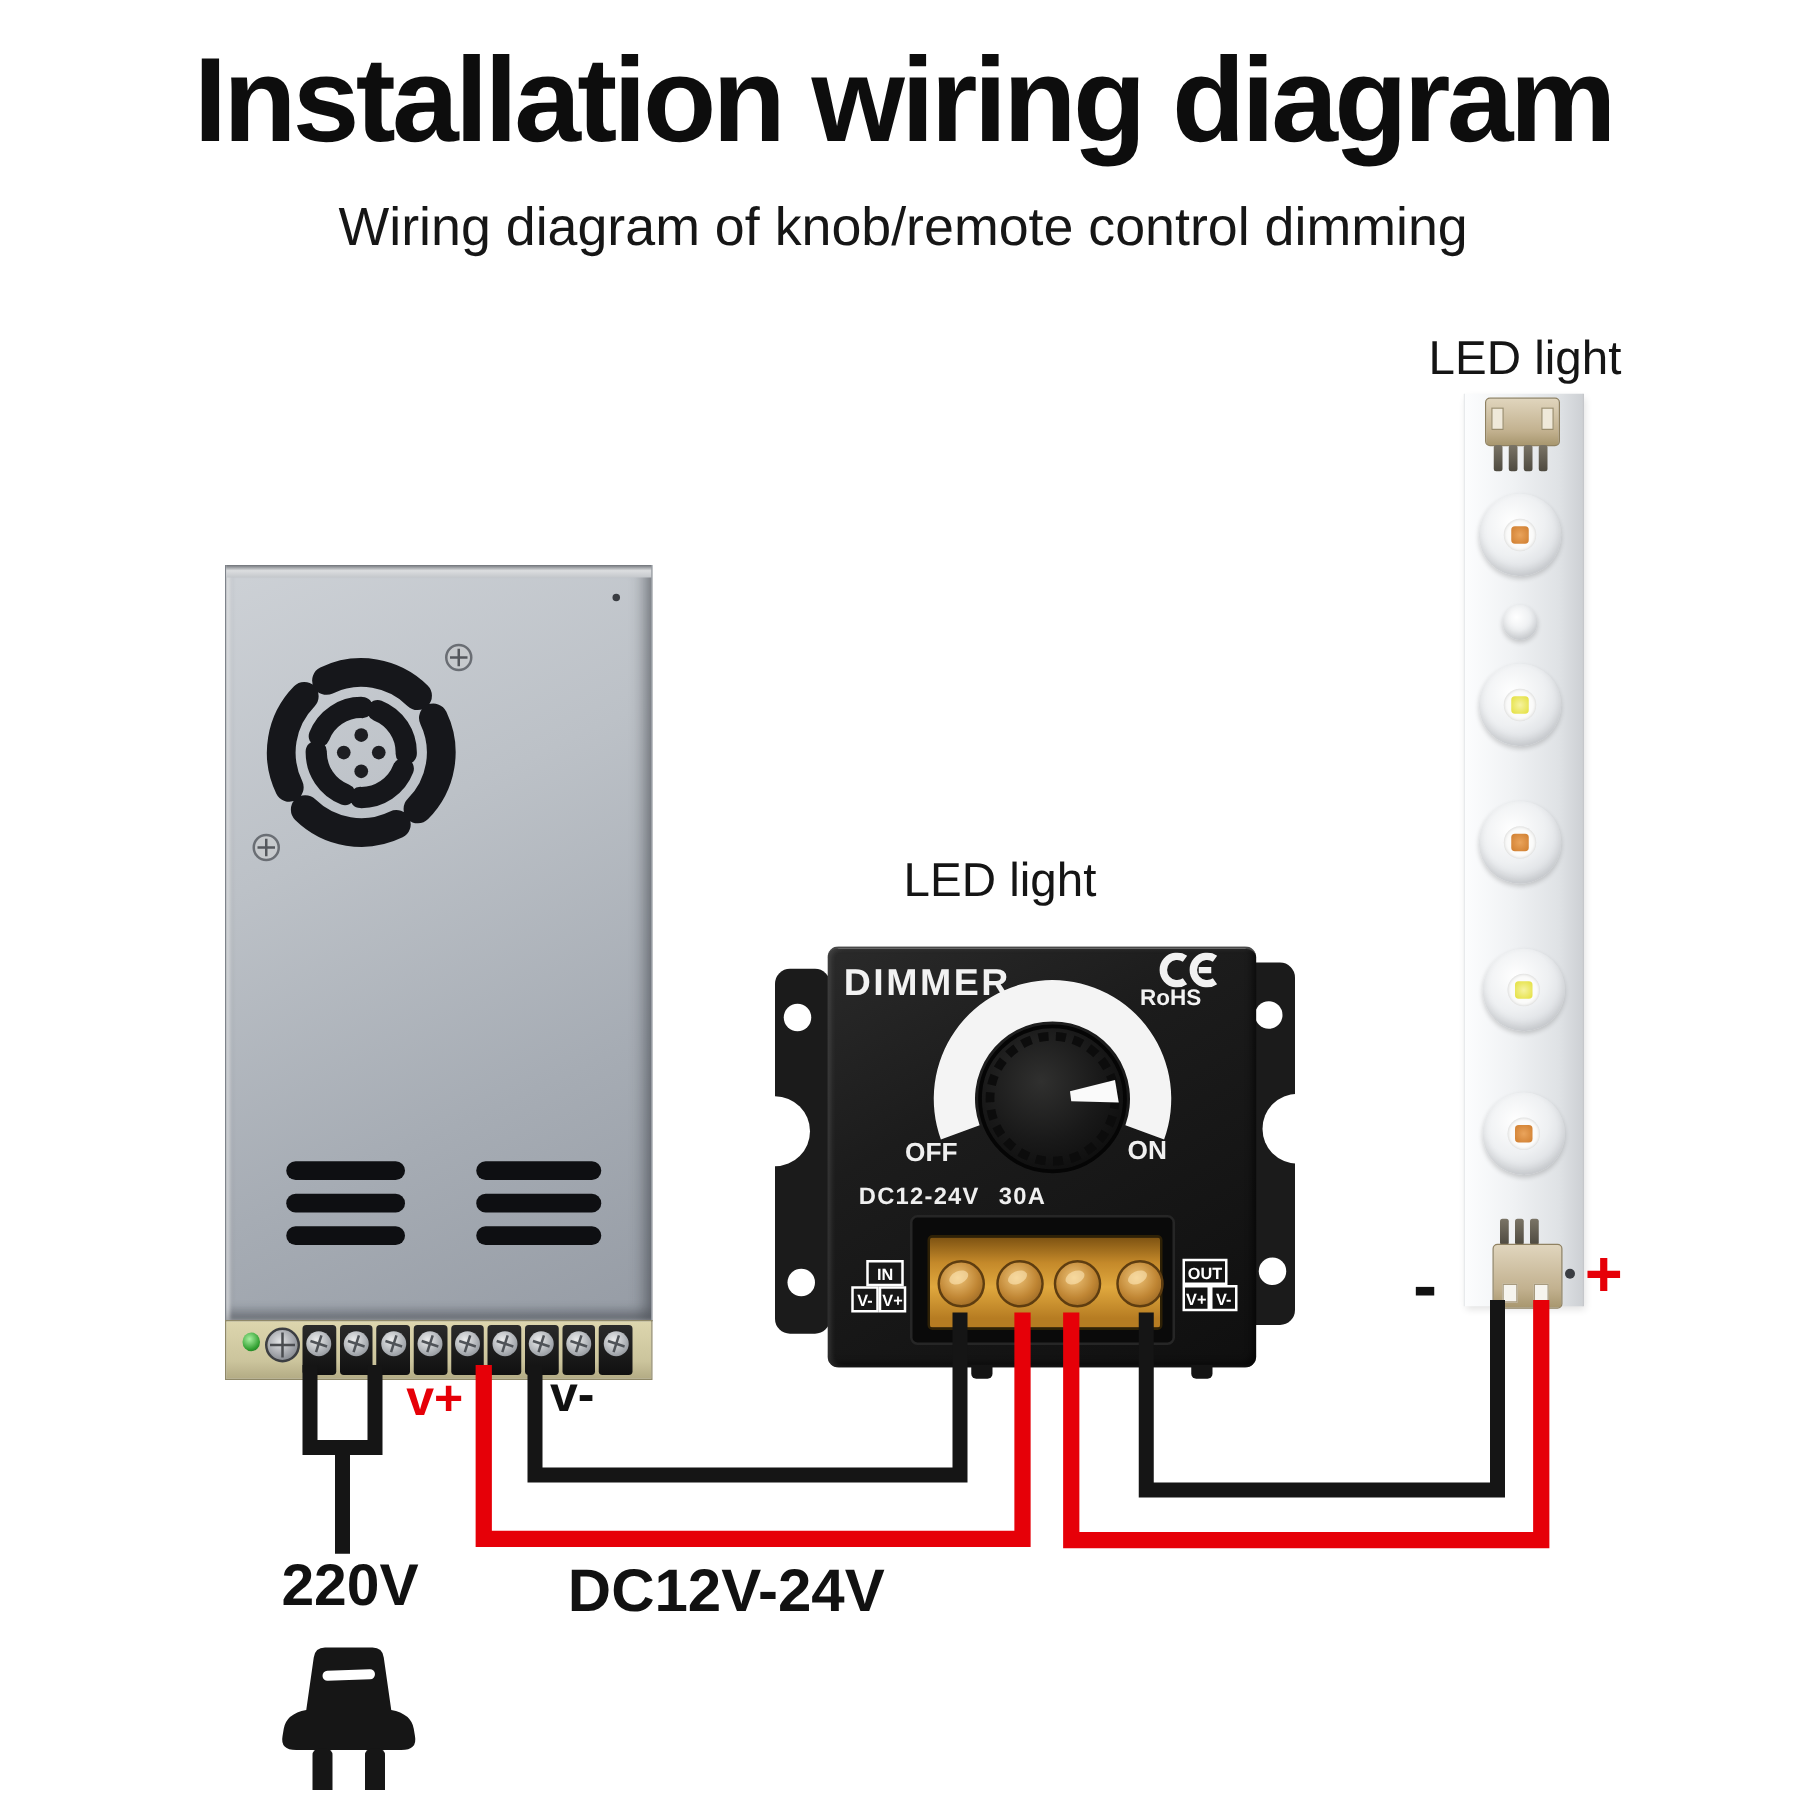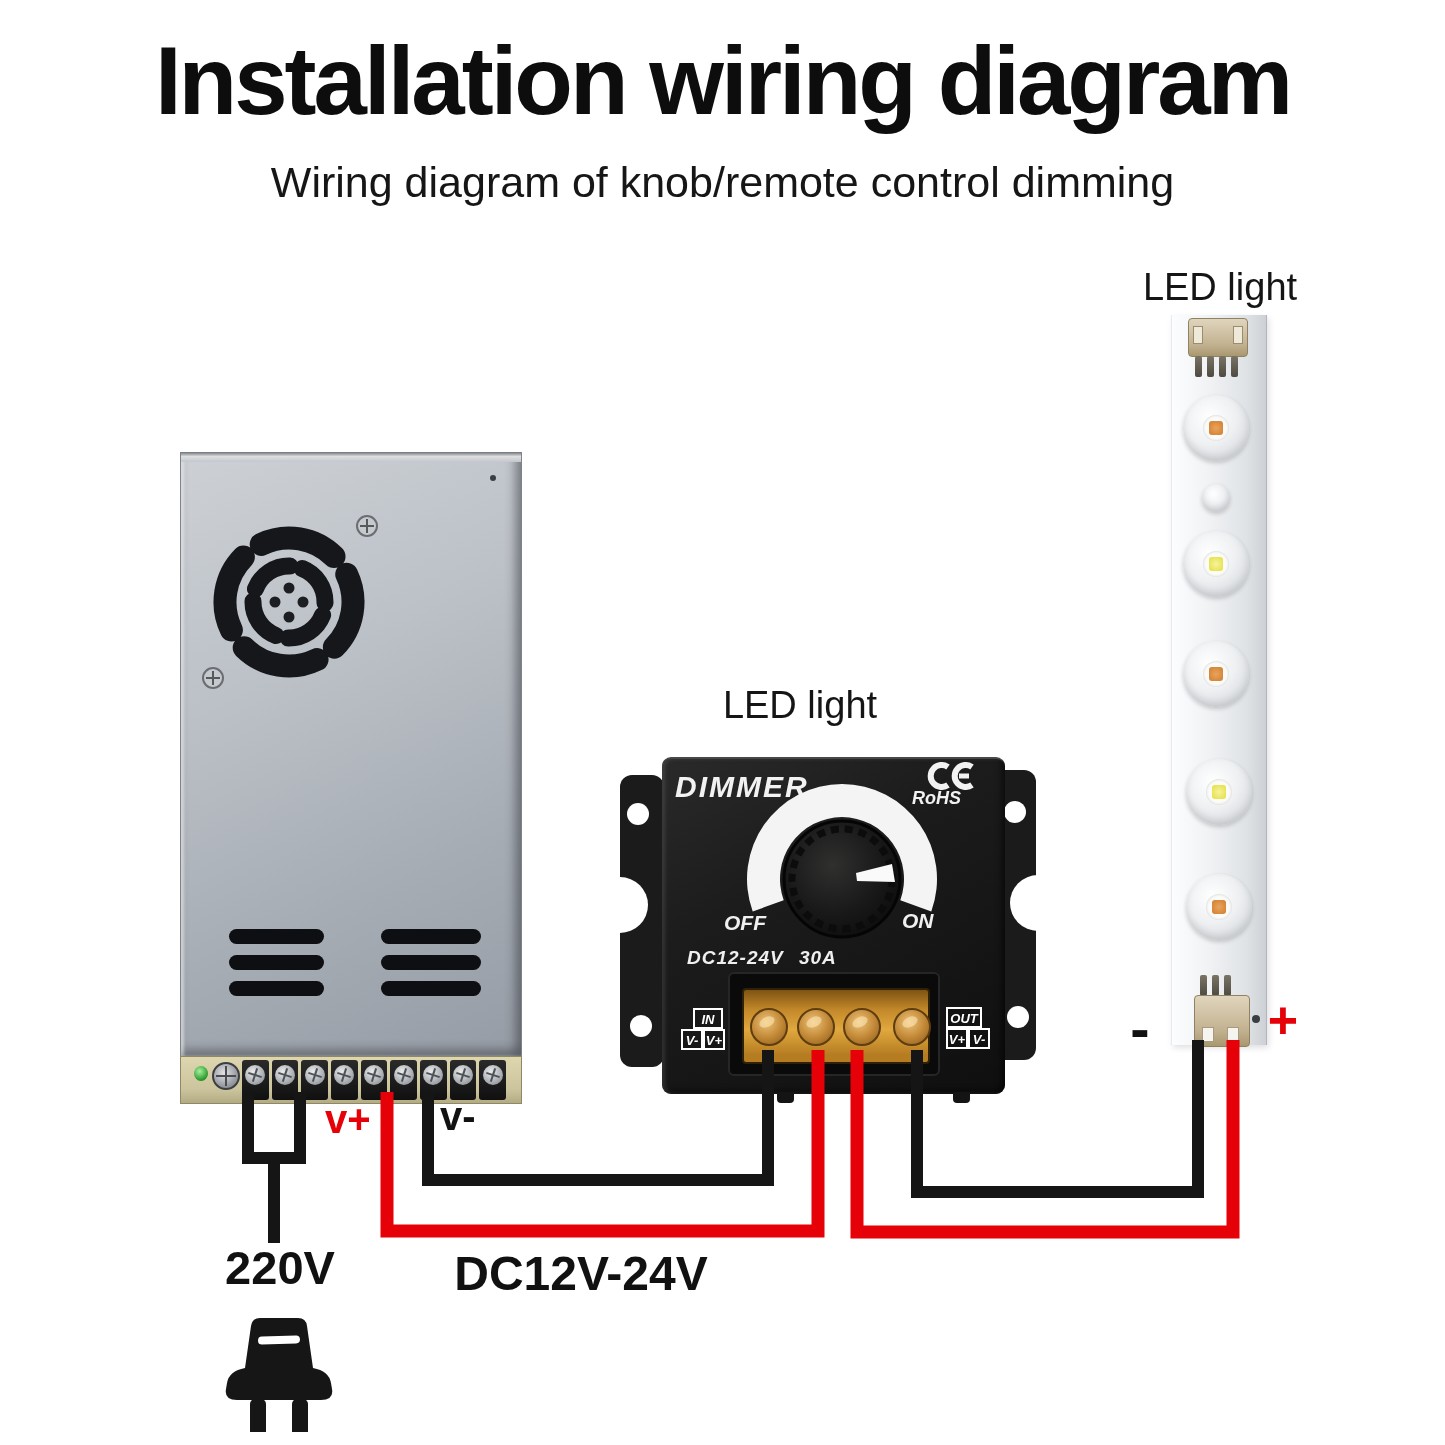--- a/index.html
+++ b/index.html
@@ -36,21 +36,21 @@
   .pterm .scr{position:absolute;left:50%;top:5px;width:20px;height:20px;margin-left:-10px;border-radius:50%;
     background:radial-gradient(circle at 40% 35%,#eceded,#a9adb2 60%,#7c8086);}
   .pterm .scr:before,.pterm .scr:after{content:"";position:absolute;left:50%;top:50%;background:#4f5358;}
   .pterm .scr:before{width:2px;height:14px;margin:-7px 0 0 -1px;transform:rotate(18deg);}
   .pterm .scr:after{height:2px;width:14px;margin:-1px 0 0 -7px;transform:rotate(18deg);}
 
   
   .dimmer{left:618px;top:757px;width:420px;height:348px;}
   .dimmer-body{position:absolute;left:44px;top:0;width:343px;height:335px;border-radius:9px;
     background:linear-gradient(150deg,#2a2a2a 0%,#1c1c1c 35%,#141414 75%,#0f0f0f 100%);
-    border-top:2px solid #484848;box-shadow:inset 3px 0 4px rgba(255,255,255,.12), inset -3px -3px 6px rgba(0,0,0,.6);font-style:italic;}
+    border-top:2px solid #484848;box-shadow:inset 3px 0 4px rgba(255,255,255,.12), inset -3px -3px 6px rgba(0,0,0,.6);}
   .dim-brand{position:absolute;left:13px;top:11px;font-size:30px;font-weight:bold;color:#f2f2f2;letter-spacing:2px;}
   .dim-rohs{position:absolute;left:250px;top:29px;width:80px;font-size:18px;font-weight:bold;color:#f2f2f2;}
   .dim-off{position:absolute;left:62px;top:152px;font-size:21px;font-weight:bold;color:#f0f0f0;}
   .dim-on{position:absolute;left:240px;top:150px;font-size:21px;font-weight:bold;color:#f0f0f0;}
   .dim-rating{position:absolute;left:25px;top:188px;width:300px;text-align:left;font-size:19px;
     font-weight:bold;color:#efefef;word-spacing:9px;letter-spacing:1px;}
   .dim-recess{position:absolute;left:66px;top:213px;width:208px;height:100px;background:#0a0a0a;
     border-radius:6px;border:2px solid #262626;}
   .dim-amber{position:absolute;left:12px;top:14px;width:184px;height:72px;border-radius:4px;
     background:linear-gradient(#7e5312,#c4892a 28%,#e0a83e 55%,#b67c22 90%);border:2px solid #2e2106;}

